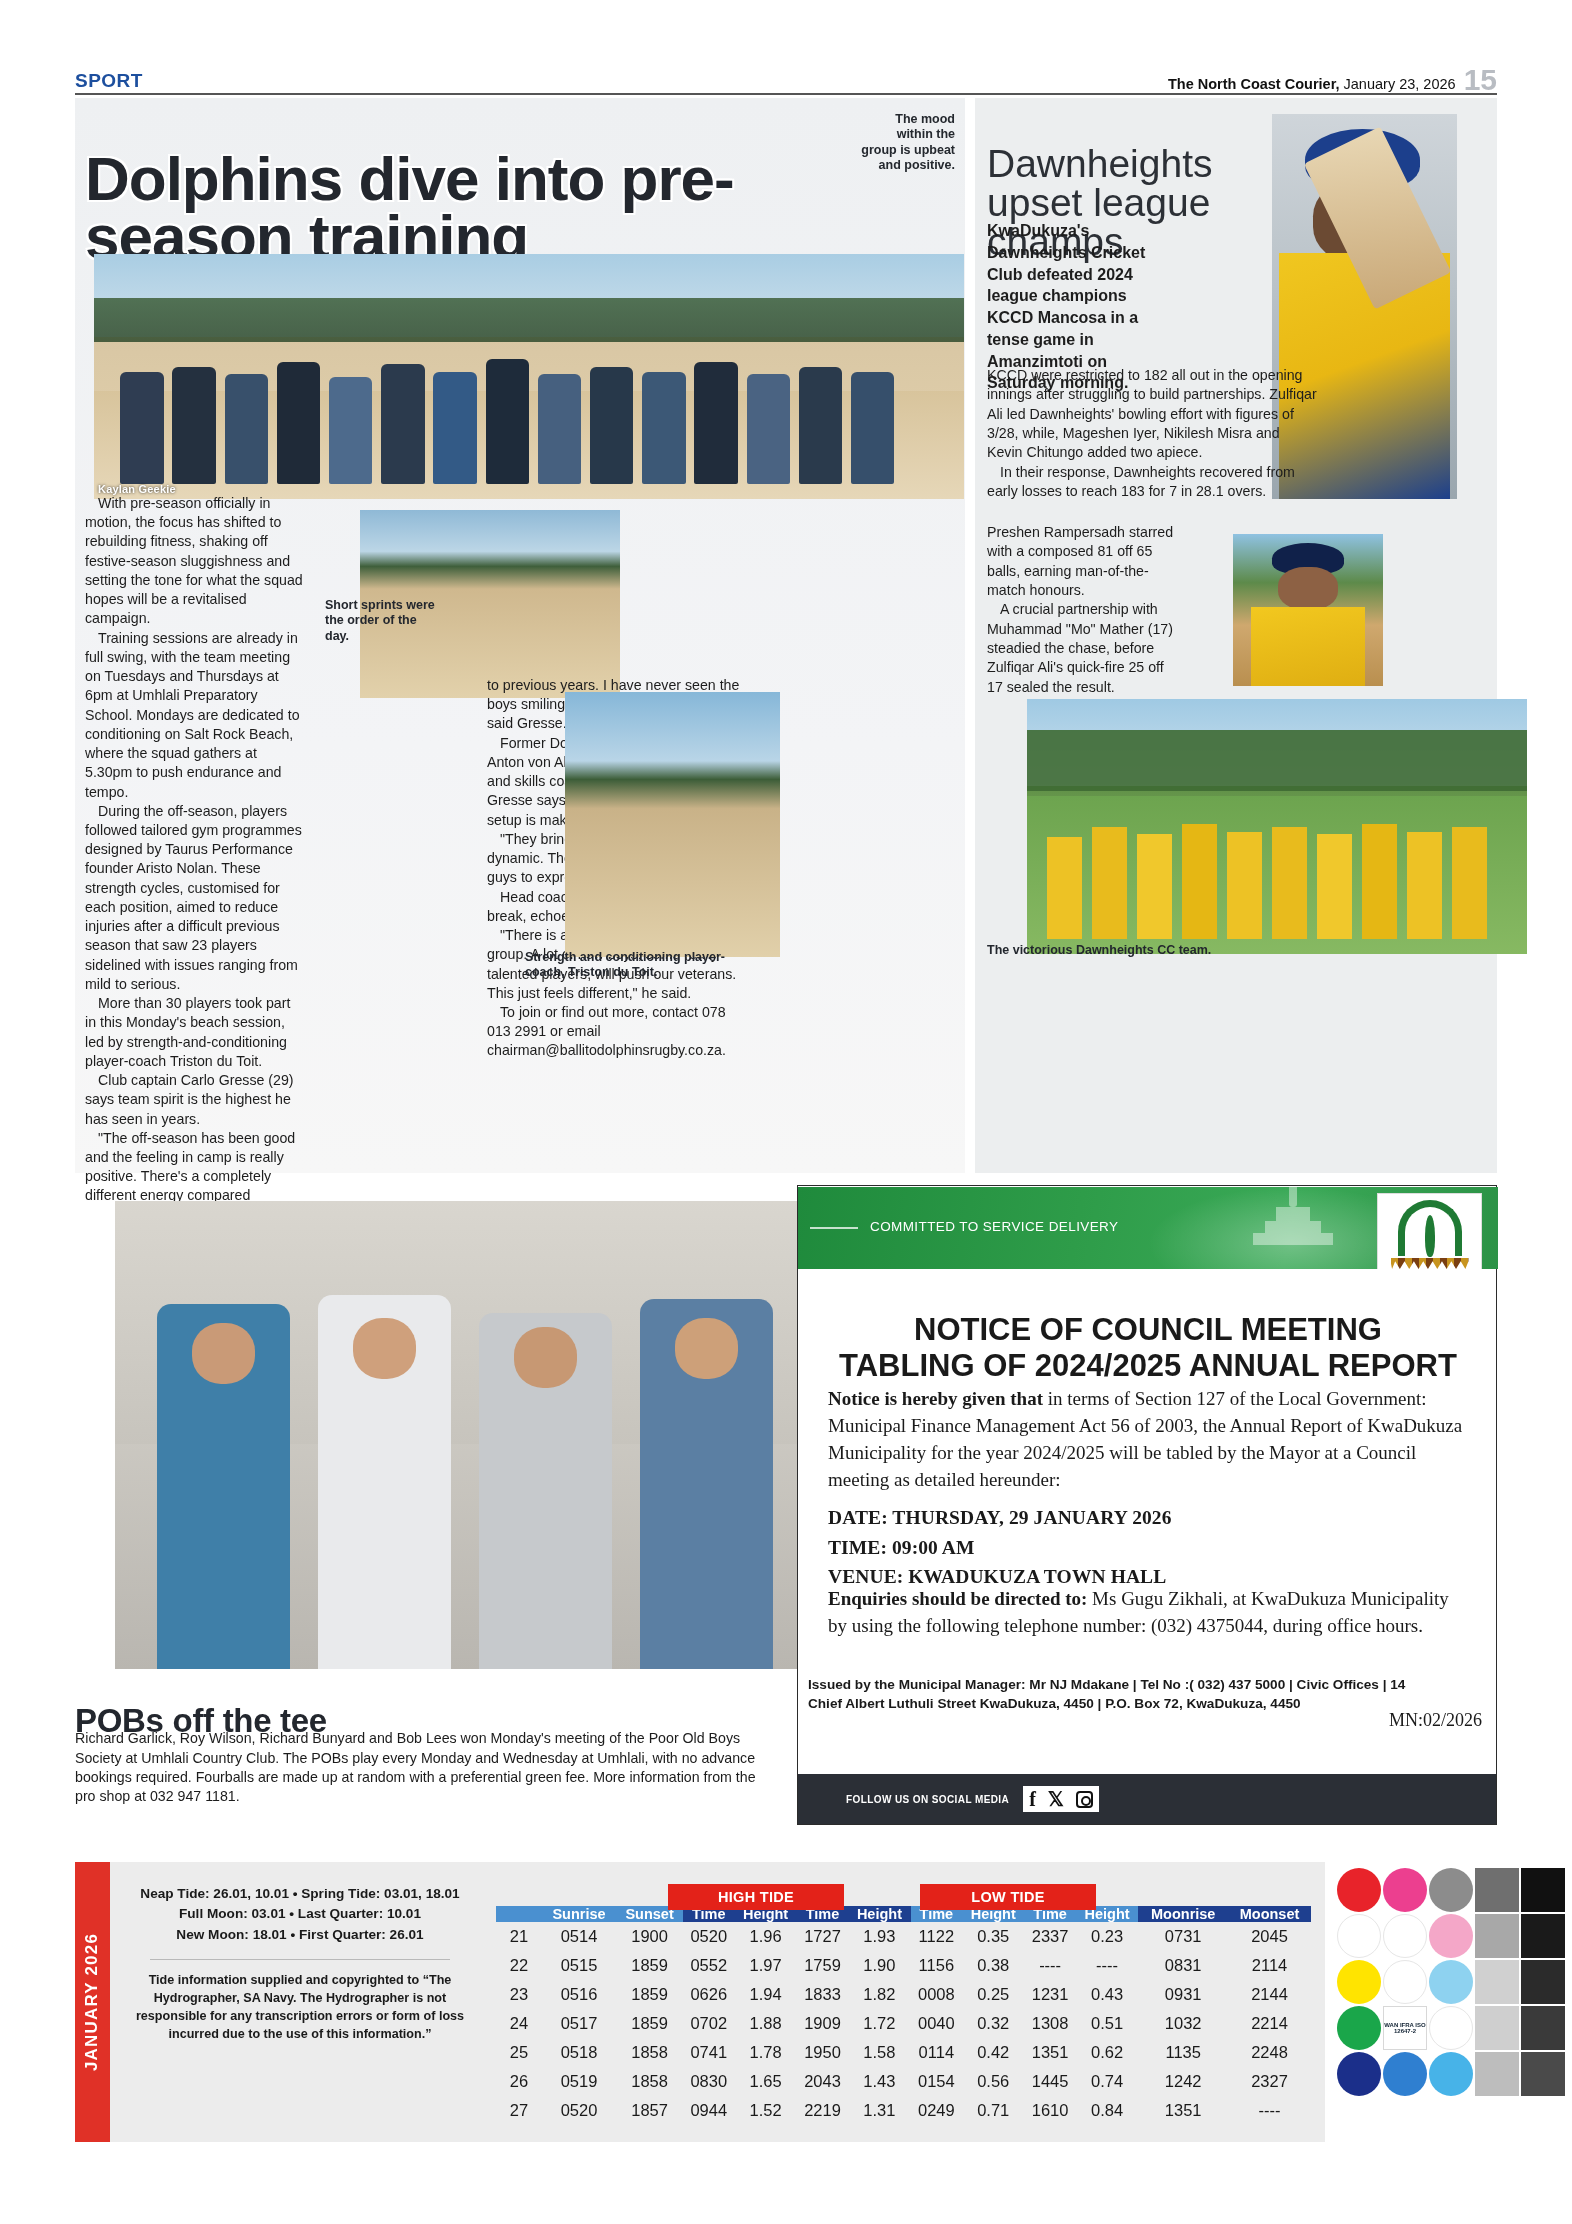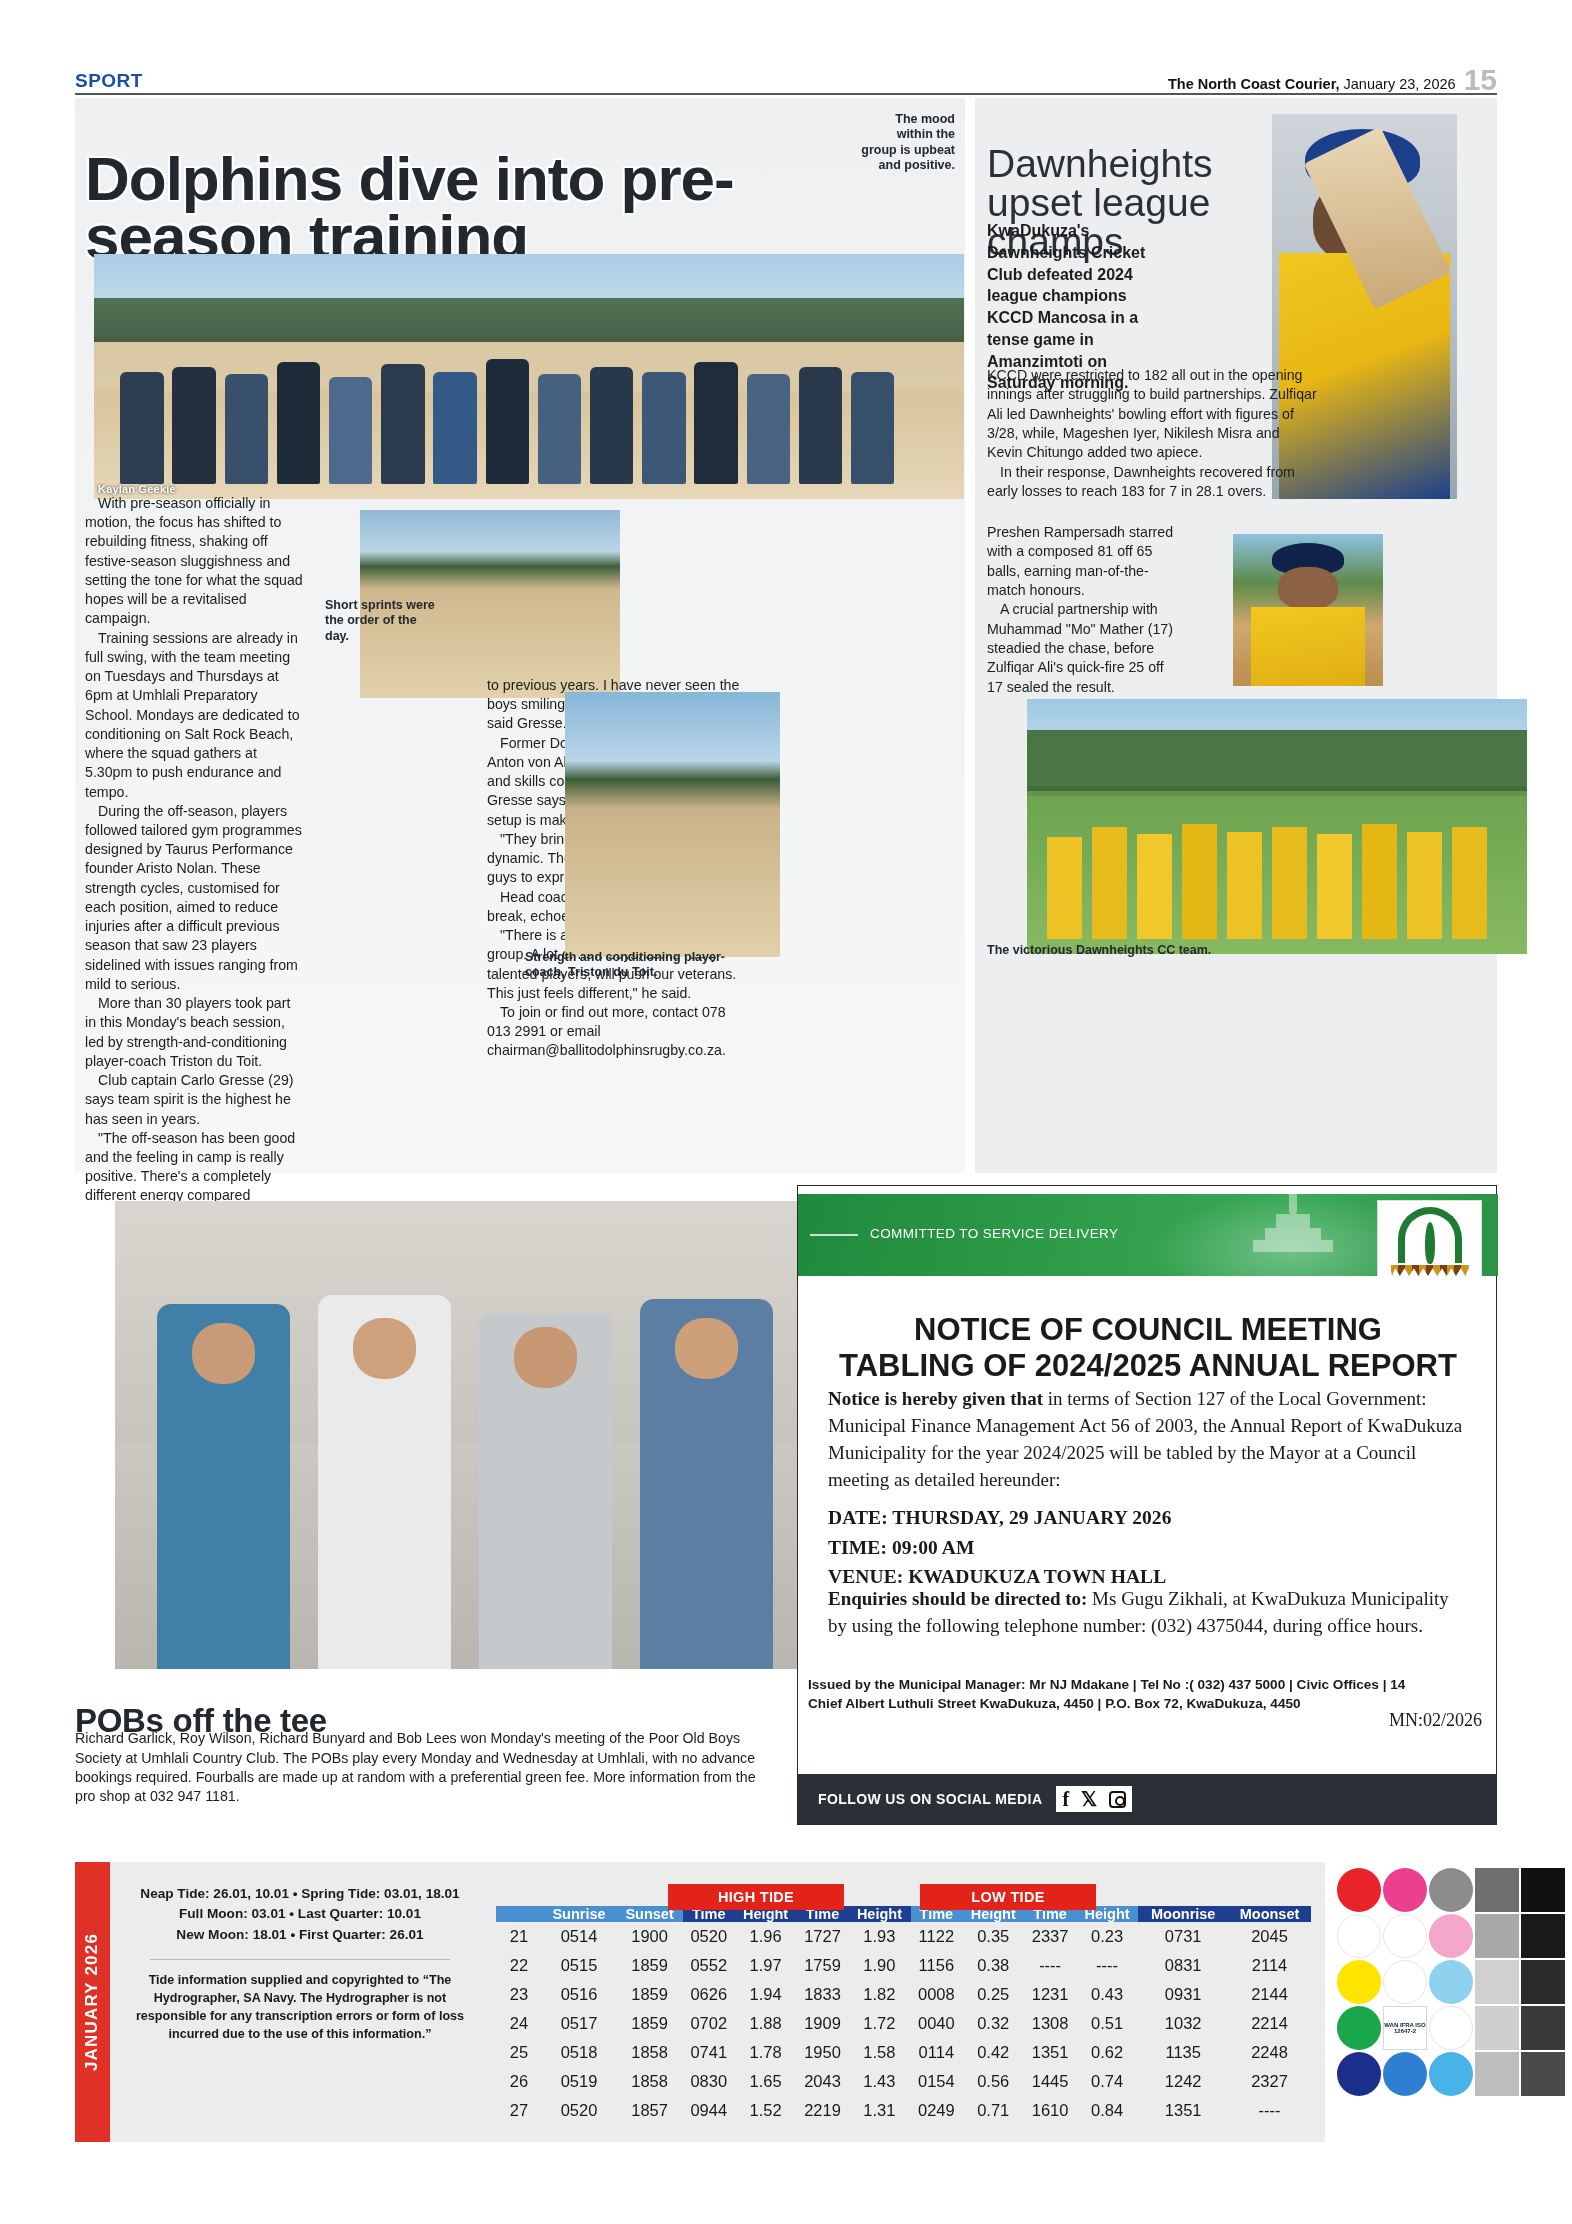--- a/index.html
+++ b/index.html
@@ -150,21 +150,21 @@
     font-family:"Liberation Sans Narrow","Liberation Sans",sans-serif;
     font-weight:700; font-size:33px; color:#23272e; letter-spacing:-.3px;
   }
   #pobs-body { position:absolute; left:0; top:530px; width:700px;
                font-size:14.2px; line-height:1.36; }
 
   
   #notice { position:absolute; left:722px; top:0; width:700px; height:640px;
             border:1.5px solid #2b2b2b; background:#fff; }
   #notice-banner {
-    position:absolute; left:0; top:8px; width:700px; height:82px;
+    position:absolute; left:0; top:1px; width:700px; height:82px;
     background:linear-gradient(100deg,#1f8a3c 0%, #2e9c49 40%, #3aa957 70%, #2c9246 100%);
     overflow:hidden;
   }
   #banner-monument {
     position:absolute; left:330px; top:-8px; width:330px; height:92px;
     background:radial-gradient(ellipse at 50% 70%, rgba(255,255,255,.28), rgba(255,255,255,0) 62%);
   }
   .mon-shape { position:absolute; left:50%; transform:translateX(-50%); background:rgba(255,255,255,.42); }
   #banner-dash { position:absolute; left:12px; top:40px; width:48px; height:2px; background:rgba(255,255,255,.75); }
   #banner-tag {
@@ -209,21 +209,21 @@
   #notice-ref {
     position:absolute; right:14px; top:524px;
     font-family:Liberation Serif, serif; font-size:18px; color:#1a1a1a;text-align:right;
   }
   #notice-footer {
     position:absolute; left:0; bottom:0; width:100%; height:50px;
     background:#2b2f36; display:flex; align-items:center; padding-left:20px; gap:14px;
   }
   #follow-label {
     font-family:"Liberation Sans Narrow","Liberation Sans",sans-serif;
-    color:#fff; font-size:14px; font-weight:700; letter-spacing:.4px;
+    color:#fff; font-size:10px; font-weight:700; letter-spacing:.4px;margin-left:28px;
   }
   #social-icons { display:flex; background:#fff; padding:3px 6px; gap:12px; align-items:center; }
   .soc { font-size:20px; font-weight:700; color:#111; line-height:1; font-family:"Liberation Serif",serif; }
   .soc-ig { width:17px; height:17px; border:2.5px solid #111; border-radius:4px; position:relative; }
   .soc-ig::after { content:""; position:absolute; left:3.5px; top:3.5px; width:6px; height:6px;
                    border:2px solid #111; border-radius:50%; }
 
   
   #tides { position:absolute; left:75px; top:1862px; width:1422px; height:318px; }
   #tide-month {

